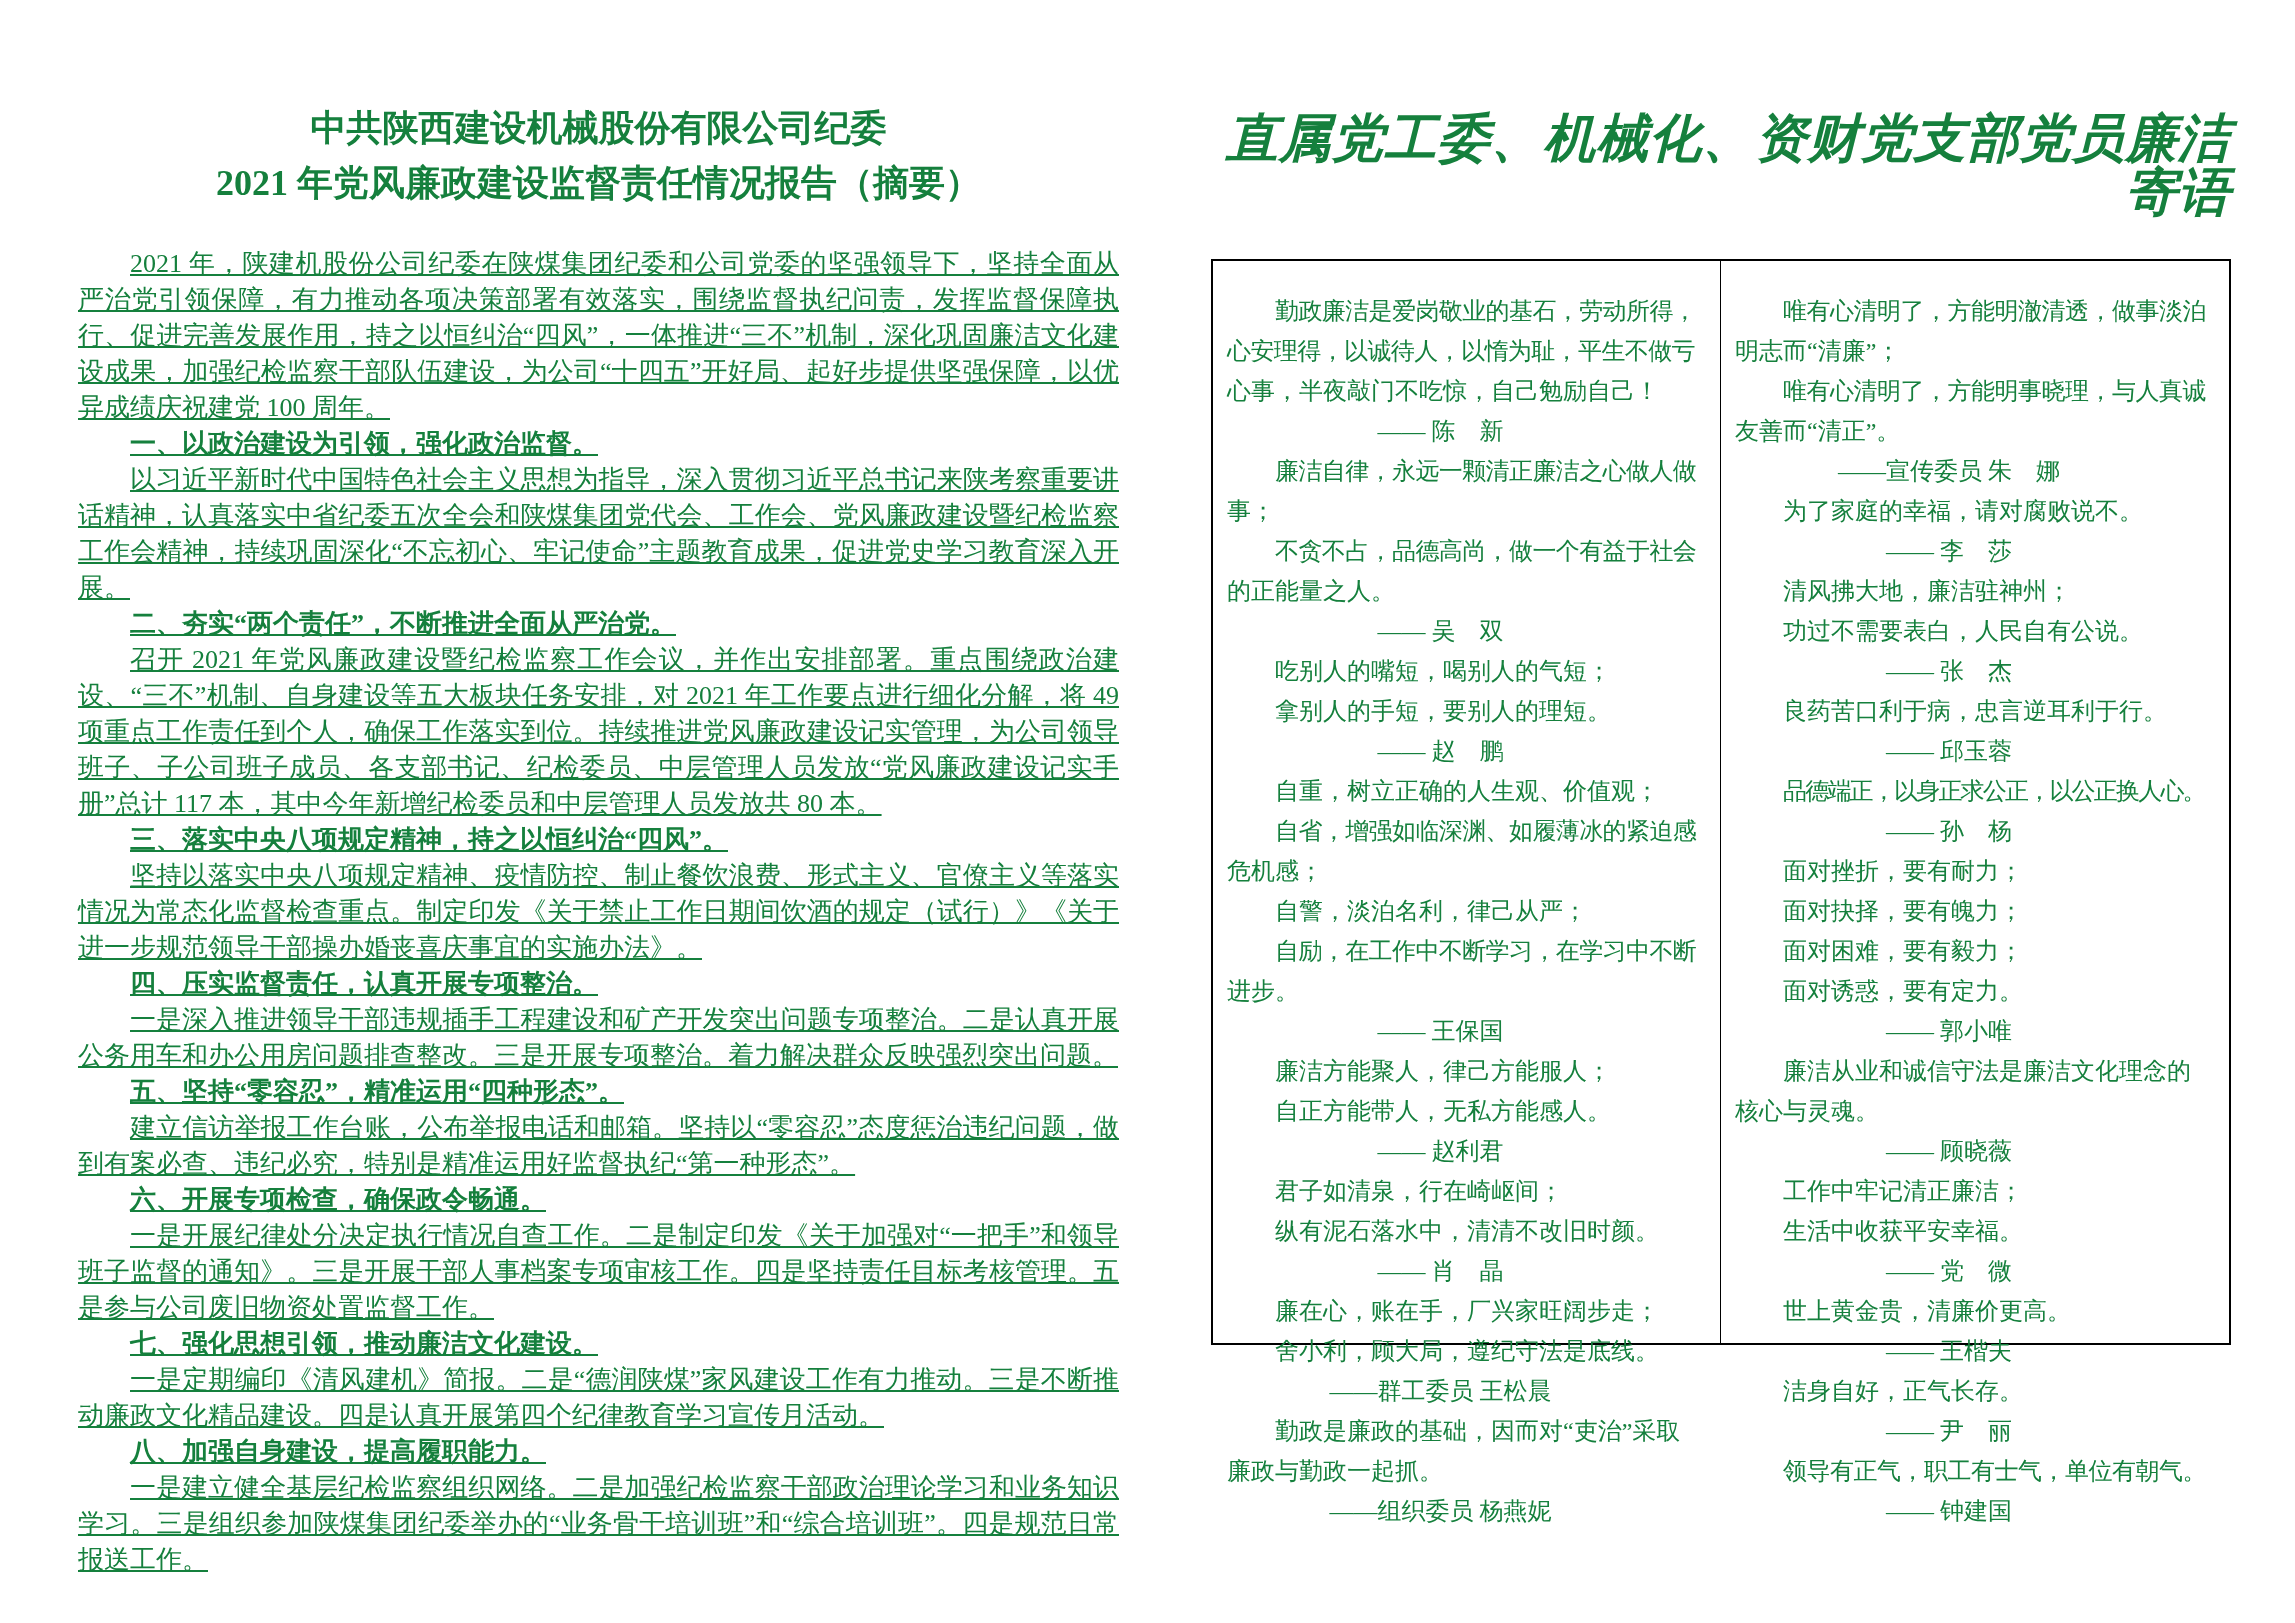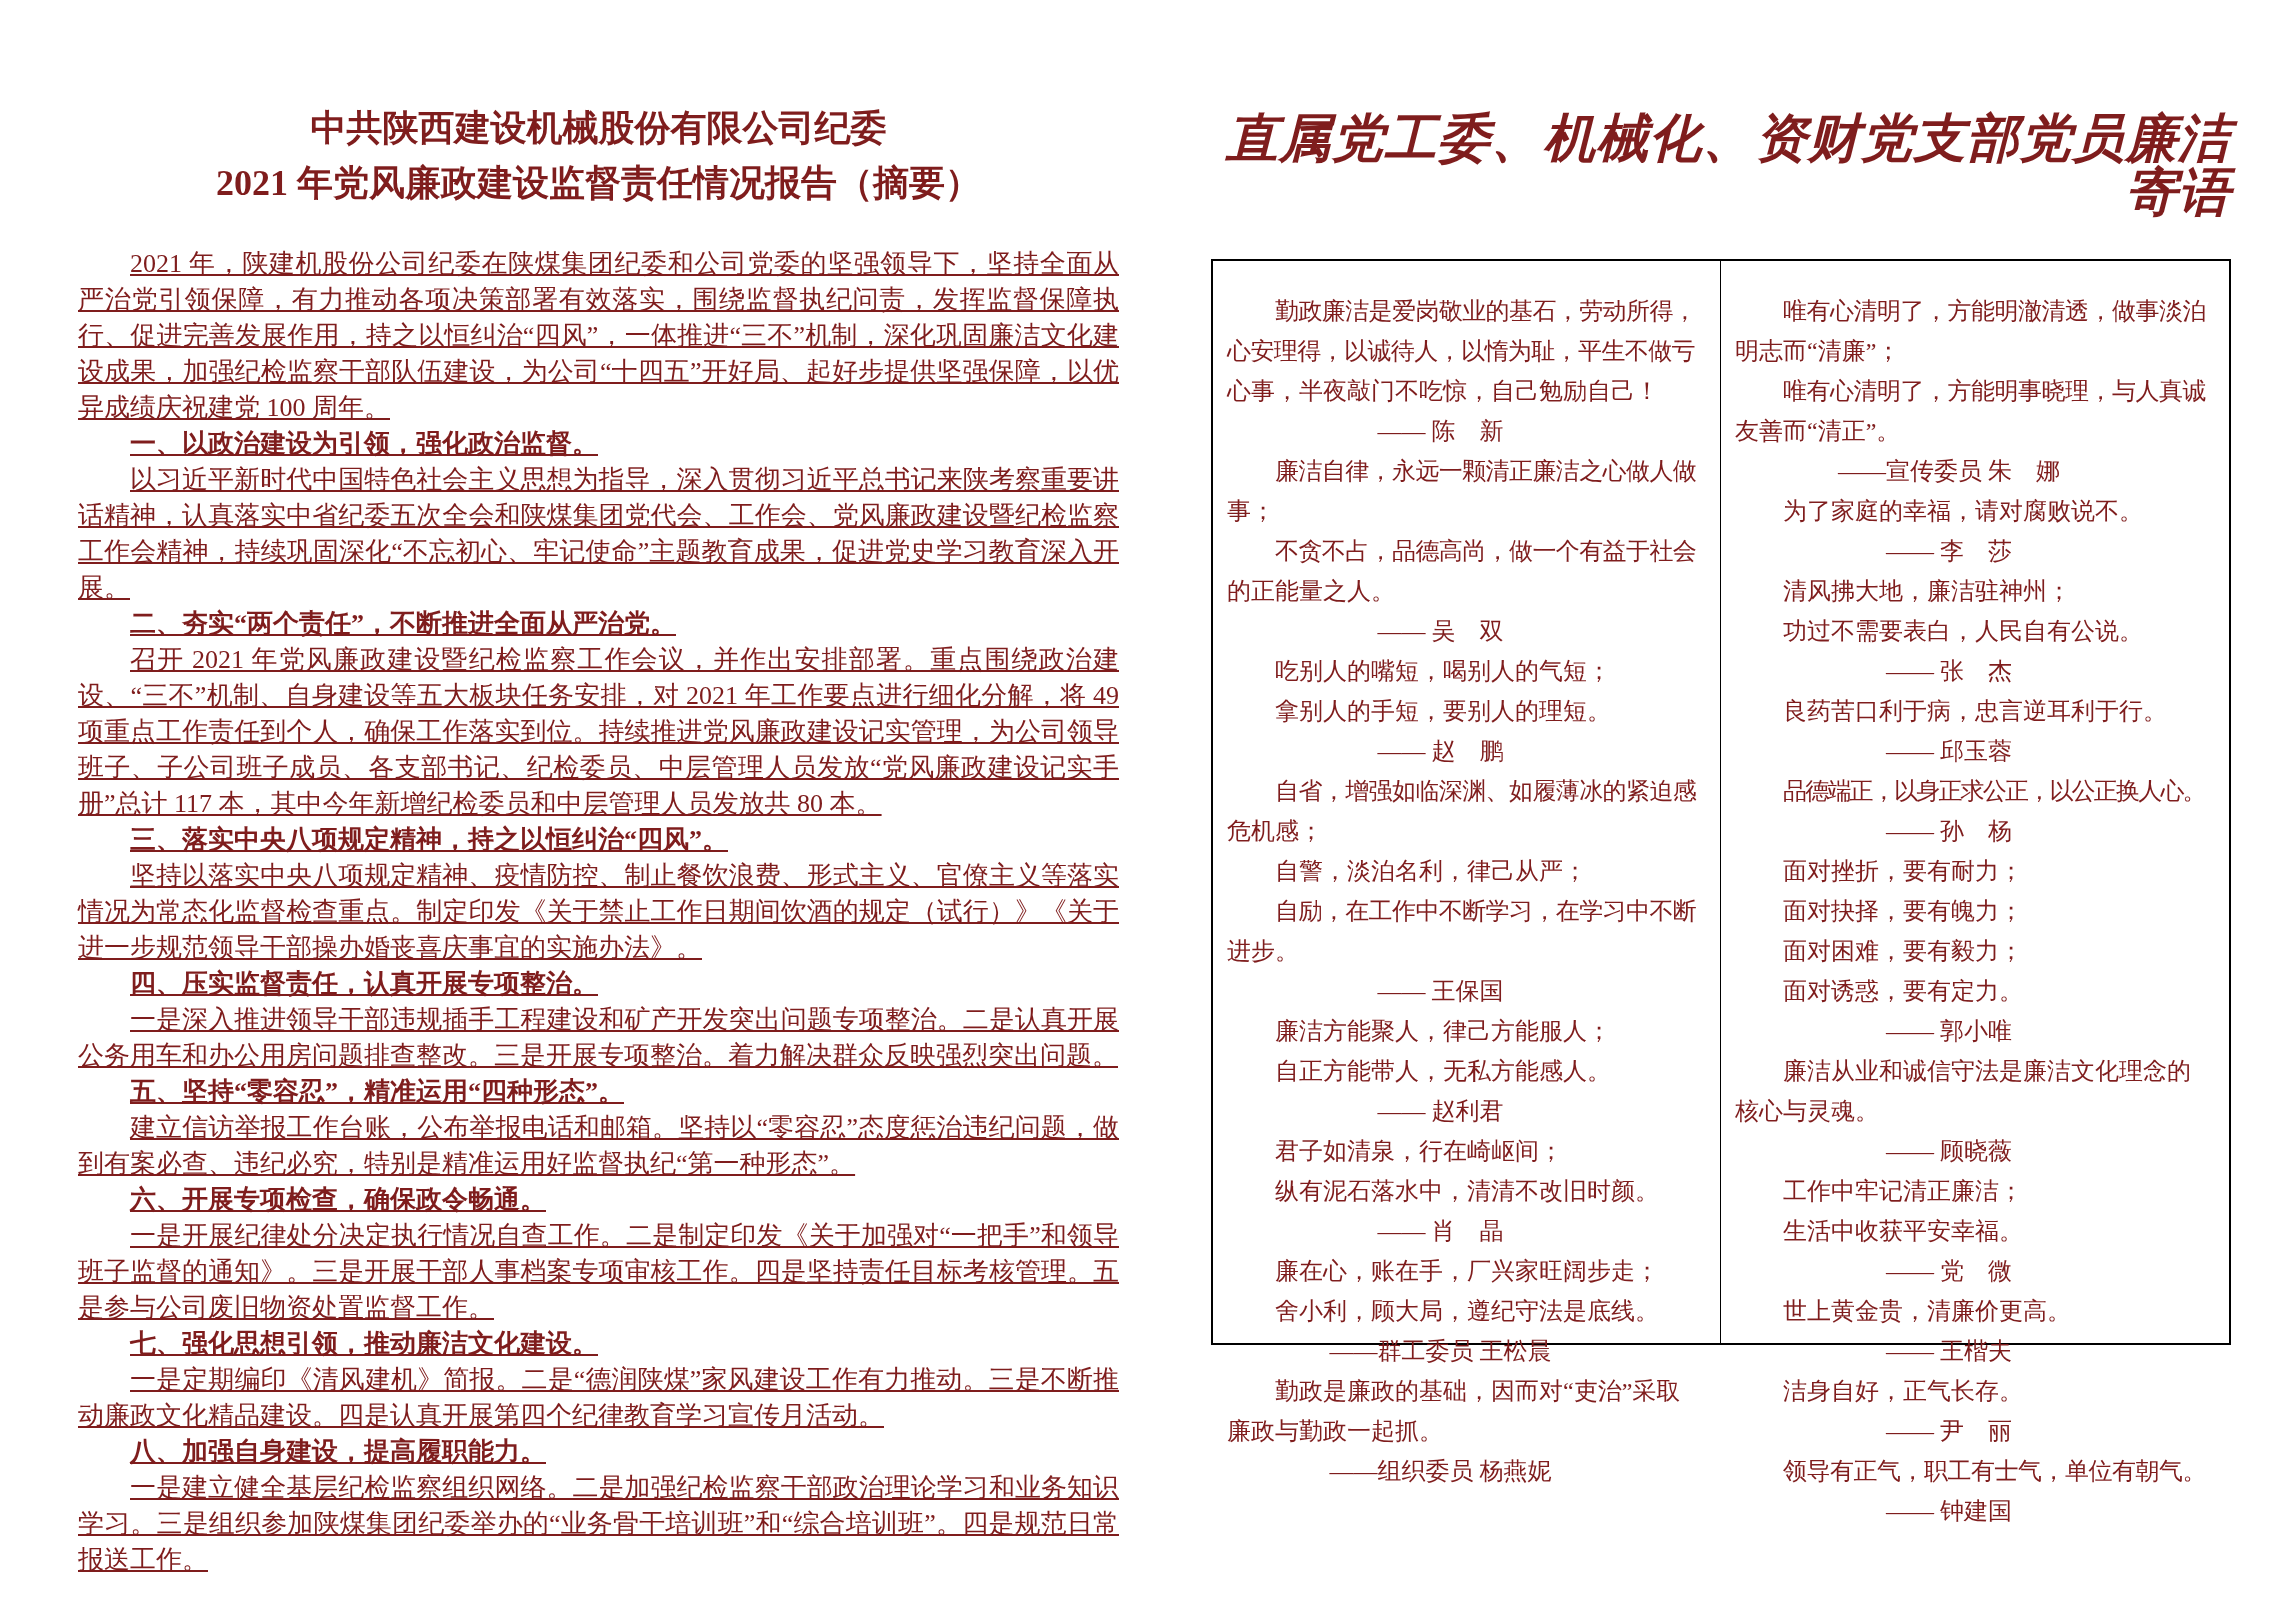--- a/index.html
+++ b/index.html
@@ -1,20 +1,20 @@
 <!DOCTYPE html>
 <html style="font-size:14px"><head>
 <meta charset="utf-8">
 <style>
   html,body { margin:0; padding:0; background:#ffffff; }
   .canvas {
     position:relative;
     width:2295px; height:1623px;
     background:#ffffff;
-    color:#7f1d1d;
+    color:#15803d;
     font-family:"Liberation Serif","DejaVu Serif",serif;
     overflow:hidden;
   }
 
   
   .left-page {
     position:absolute; left:78px; top:101px; width:1041px;
   }
   .lp-title { text-align:center; font-weight:bold; font-size:36px; line-height:55px; }
   .lp-body  { margin-top:35px; font-size:26px; line-height:36px; text-align:justify;text-decoration:underline; }
@@ -90,20 +90,21 @@
           <div class="qline flush">心事，半夜敲门不吃惊，自己勉励自己！</div>
           <div class="qline attr">—— 陈　新</div>
           <div class="qline indent" style="letter-spacing: -0.6px;">廉洁自律，永远一颗清正廉洁之心做人做</div>
           <div class="qline flush">事；</div>
           <div class="qline indent" style="letter-spacing: -0.6px;">不贪不占，品德高尚，做一个有益于社会</div>
           <div class="qline flush">的正能量之人。</div>
           <div class="qline attr">—— 吴　双</div>
           <div class="qline indent">吃别人的嘴短，喝别人的气短；</div>
           <div class="qline indent">拿别人的手短，要别人的理短。</div>
           <div class="qline attr">—— 赵　鹏</div>
+          <div class="qline indent">自重，树立正确的人生观、价值观；</div>
           <div class="qline indent" style="letter-spacing: -0.6px;">自省，增强如临深渊、如履薄冰的紧迫感</div>
           <div class="qline flush">危机感；</div>
           <div class="qline indent">自警，淡泊名利，律己从严；</div>
           <div class="qline indent" style="letter-spacing: -0.6px;">自励，在工作中不断学习，在学习中不断</div>
           <div class="qline flush">进步。</div>
           <div class="qline attr">—— 王保国</div>
           <div class="qline indent">廉洁方能聚人，律己方能服人；</div>
           <div class="qline indent">自正方能带人，无私方能感人。</div>
           <div class="qline attr">—— 赵利君</div>
           <div class="qline indent">君子如清泉，行在崎岖间；</div>

